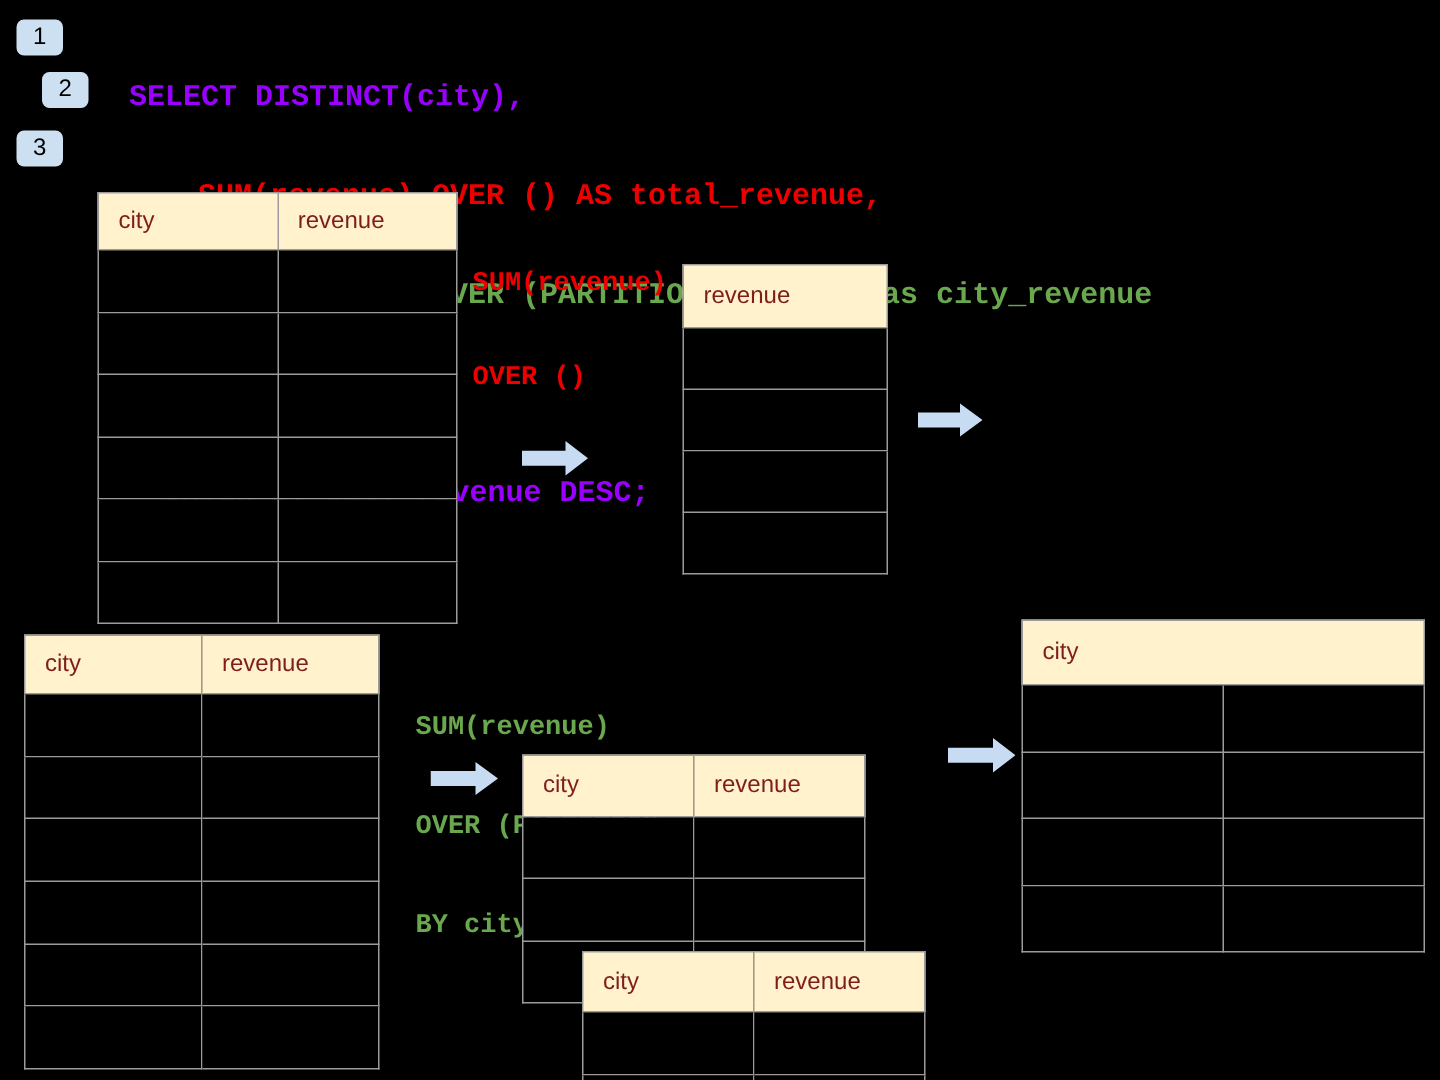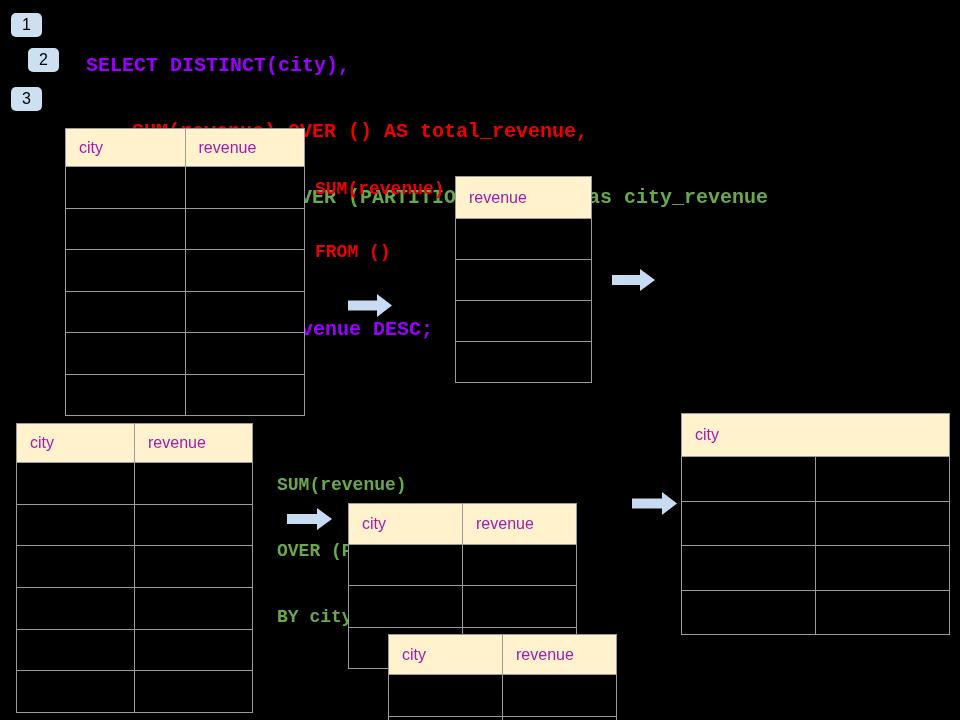--- a/index.html
+++ b/index.html
@@ -28,21 +28,21 @@
   #badge-3{left:11px;top:87px;}
   
   .tbl{position:absolute;box-sizing:border-box;}
   .tr{display:flex;box-sizing:border-box;}
   .td{
     flex:1;box-sizing:border-box;background:#000;
     border:1px solid #9b9b9b;border-top:none;border-left:none;
   }
   .tr .td:first-child{border-left:1px solid #9b9b9b;}
   .thead .td{
-    border-top:1px solid #9b9b9b;background:#fff2cc;color:#a21caf;
+    border-top:1px solid #9b9b9b;background:#fff2cc;color:#7f1d1d;
     display:flex;align-items:center;padding-left:13px;font-size:16px;
   }
   .thead{height:var(--hh);}
   .tr:not(.thead){height:var(--rh);}
   #tbl-source-top   {left:65px; top:128px;width:240px;--hh:39px;--rh:41.5px;}
   #tbl-total-result {left:455px;top:176px;width:137px;--hh:43px;--rh:41px;}
   #tbl-source-bottom{left:16px; top:423px;width:237px;--hh:40px;--rh:41.7px;}
   #tbl-partition-mid{left:348px;top:503px;width:229px;--hh:42px;--rh:41.3px;}
   #tbl-partition-overlay{left:388px;top:634px;width:229px;--hh:41px;--rh:42px;z-index:5;}
   #tbl-final-result {left:681px;top:413px;width:269px;--hh:44px;--rh:44.5px;}
@@ -67,21 +67,21 @@
     <div class="code-line ind-0" style="color: rgb(153, 0, 255);">SELECT DISTINCT(city),</div>
     <div class="code-line ind-1" style="color: rgb(238, 0, 0);">SUM(revenue) OVER () AS total_revenue,</div>
     <div class="code-line ind-1" style="color: rgb(106, 168, 79);">SUM(revenue) OVER (PARTITION BY city) as city_revenue</div>
     <div class="code-line ind-2" style="color: rgb(153, 0, 255);">FROM rides</div>
     <div class="code-line ind-2" style="color: rgb(153, 0, 255);">ORDER by city_revenue DESC;</div>
   </div>
 
 
   <div id="note-total" class="mono" style="color: rgb(238, 0, 0);">
     <div>SUM(revenue)</div>
-    <div>FROM ()</div>
+    <div>OVER ()</div>
   </div>
 
   <div id="note-partition" class="mono" style="color: rgb(106, 168, 79);">
     <div>SUM(revenue)</div>
     <div>OVER (PARTITION</div>
     <div>BY city)</div>
   </div>
 
   <div class="tbl" id="tbl-source-top">
       <div class="tr thead">

